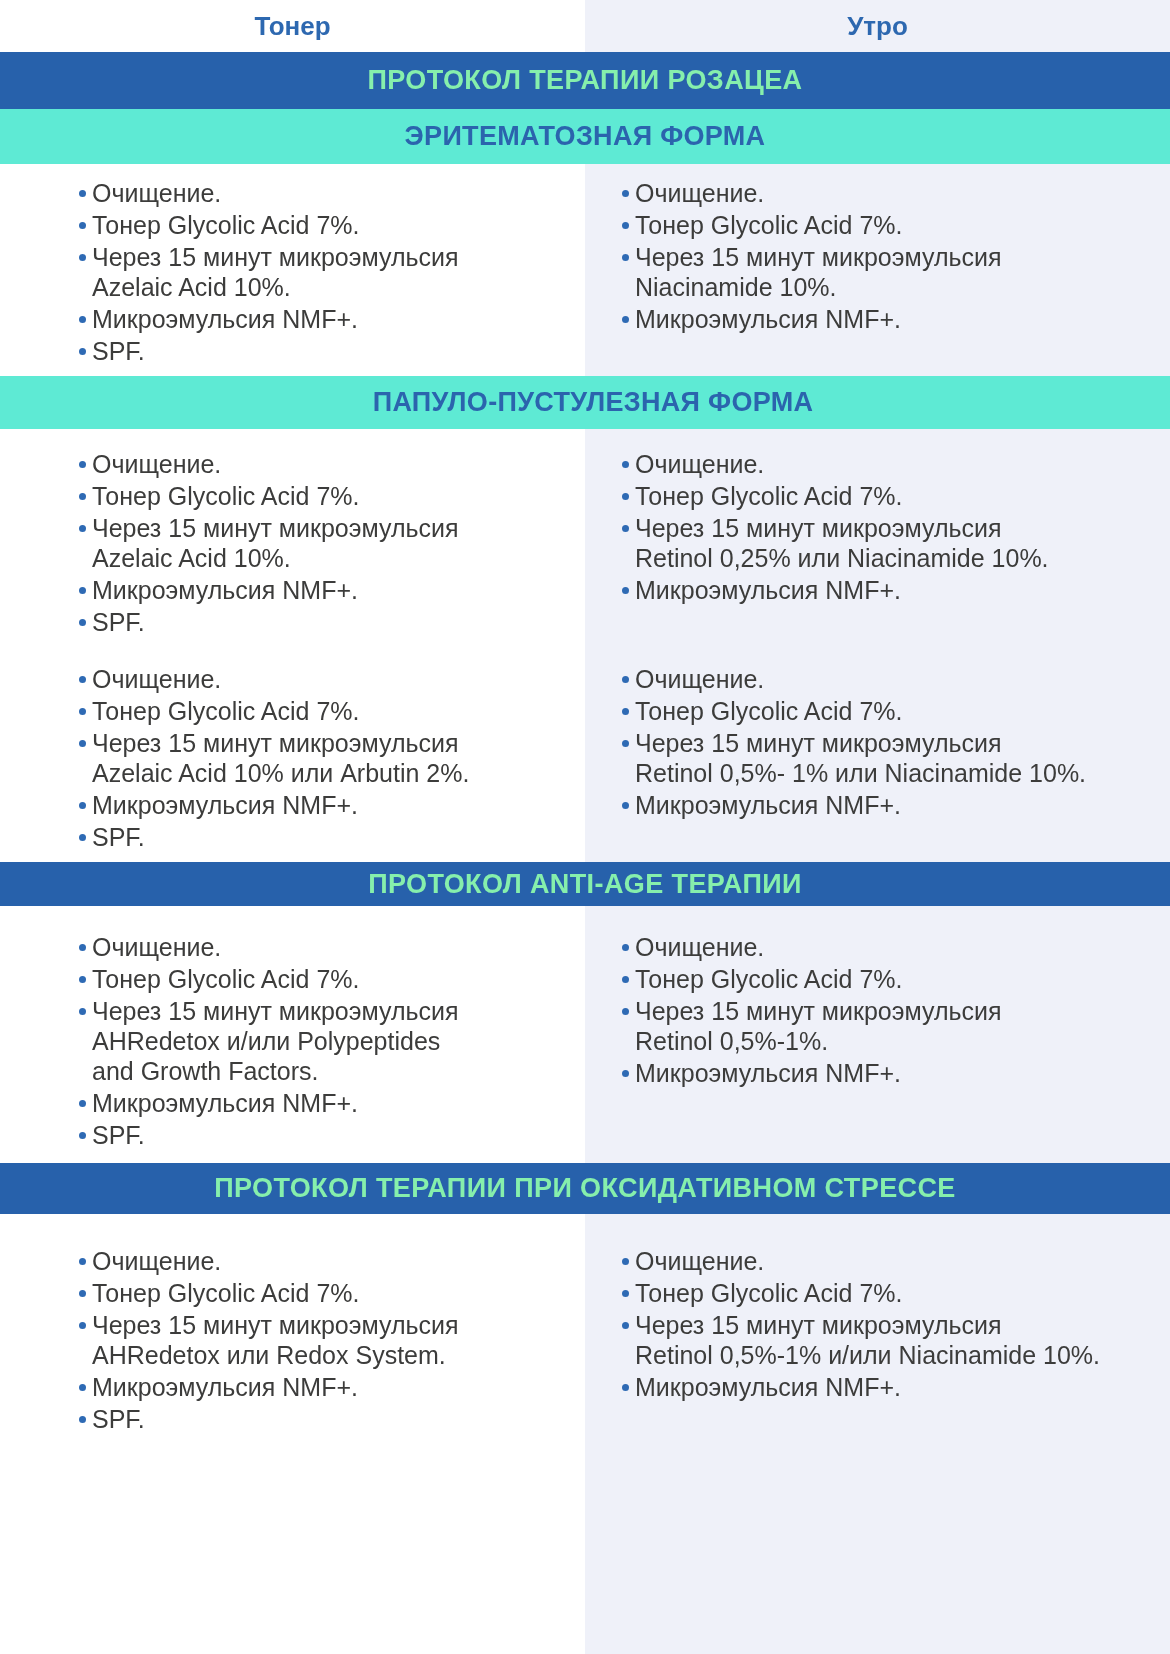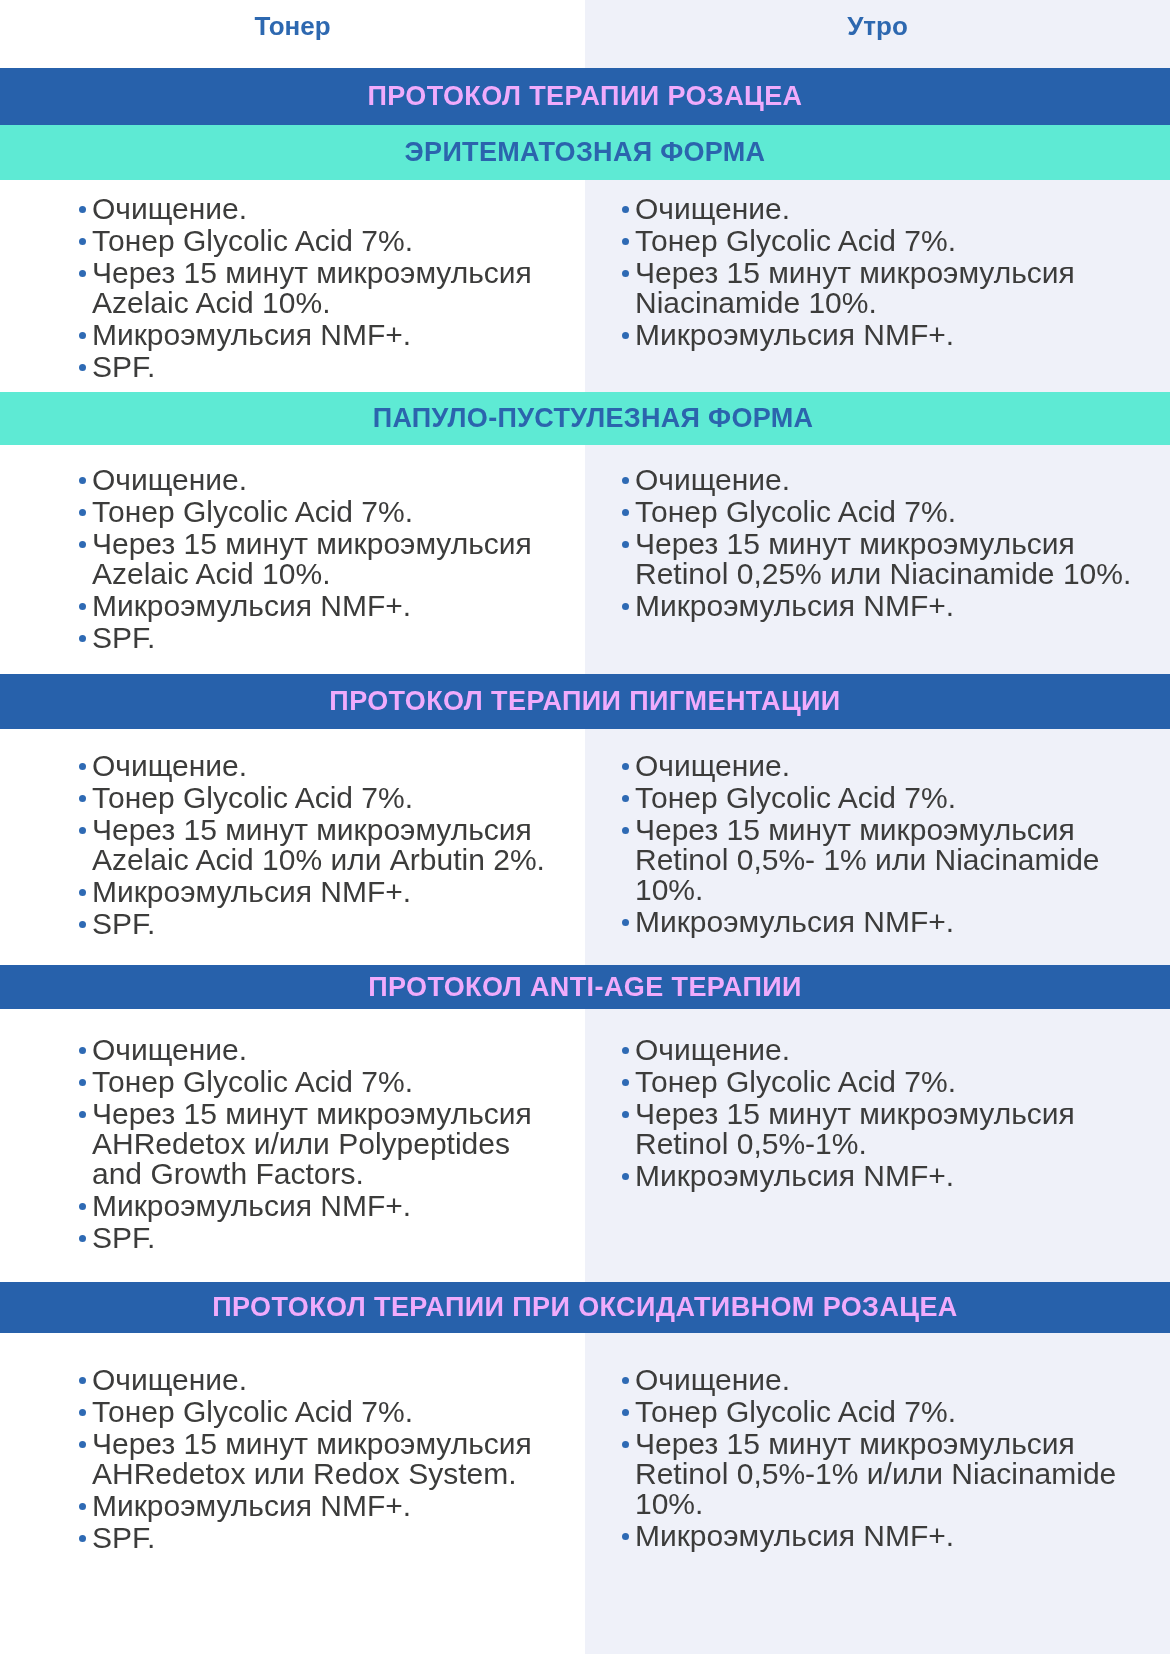--- a/index.html
+++ b/index.html
@@ -35,26 +35,25 @@
   }
   .col-header-label {
     color: #2d68b0;
     font-size: 26px;
     font-weight: bold;
   }
 
   
   .banner {
     background: #2761ab;
-    color: #f0abfc;
+    color: #86efac;
     display: flex; align-items: center; justify-content: center;
     font-weight: bold;
     font-size: 27px;
     letter-spacing: 0.4px;
-    margin-top: 16px;
   }
   .banner.h57 { height: 57px; }
   .banner.h55 { height: 55px; }
   .banner.h52 { height: 44px; }
   .banner.h51 { height: 51px; }
 
   
   .subheader {
     background: #5eead4;
     color: #2b64ad;
@@ -75,21 +74,21 @@
   .content.c4 { height: 257px; padding-top: 26px; box-sizing: border-box; }
   .content.c5 { flex: 1 1 auto; padding-top: 32px; box-sizing: border-box; }
 
   ul.steps { list-style: none; margin: 0; padding: 0; }
   .col.morning ul.steps { margin-left: 79px; margin-right: 20px; }
   .col.evening ul.steps { margin-left: 37px; margin-right: 20px; }
   ul.steps li {
     position: relative;
     padding-left: 13px;
     margin-bottom: 2px;
-    font-size: 30px;
+    font-size: 25px;
     line-height: 30px;
     color: #3c3c3b;
     white-space: pre-line;
   }
   ul.steps li::before {
     content: "";
     position: absolute;
     left: 0; top: 12px;
     width: 7px; height: 7px;
     border-radius: 50%;
@@ -160,23 +159,20 @@
       <ul class="steps">
           <li>Очищение.</li>
           <li>Тонер Glycolic Acid 7%.</li>
           <li>Через 15 минут микроэмульсия
 Retinol 0,25% или Niacinamide 10%.</li>
           <li>Микроэмульсия NMF+.</li>
         </ul>
     </div>
   </div>
 
-  <div class="row banner h55">
-    <span>ПРОТОКОЛ ТЕРАПИИ ПИГМЕНТАЦИИ</span>
-  </div>
 
   <div class="row content c3">
     <div class="col morning">
       <ul class="steps">
           <li>Очищение.</li>
           <li>Тонер Glycolic Acid 7%.</li>
           <li>Через 15 минут микроэмульсия
 Azelaic Acid 10% или Arbutin 2%.</li>
           <li>Микроэмульсия NMF+.</li>
           <li>SPF.</li>
@@ -214,21 +210,21 @@
           <li>Очищение.</li>
           <li>Тонер Glycolic Acid 7%.</li>
           <li>Через 15 минут микроэмульсия
 Retinol 0,5%-1%.</li>
           <li>Микроэмульсия NMF+.</li>
         </ul>
     </div>
   </div>
 
   <div class="row banner h51">
-    <span>ПРОТОКОЛ ТЕРАПИИ ПРИ ОКСИДАТИВНОМ РОЗАЦЕА</span>
+    <span>ПРОТОКОЛ ТЕРАПИИ ПРИ ОКСИДАТИВНОМ СТРЕССЕ</span>
   </div>
 
   <div class="row content c5">
     <div class="col morning">
       <ul class="steps">
           <li>Очищение.</li>
           <li>Тонер Glycolic Acid 7%.</li>
           <li>Через 15 минут микроэмульсия
 AHRedetox или Redox System.</li>
           <li>Микроэмульсия NMF+.</li>

